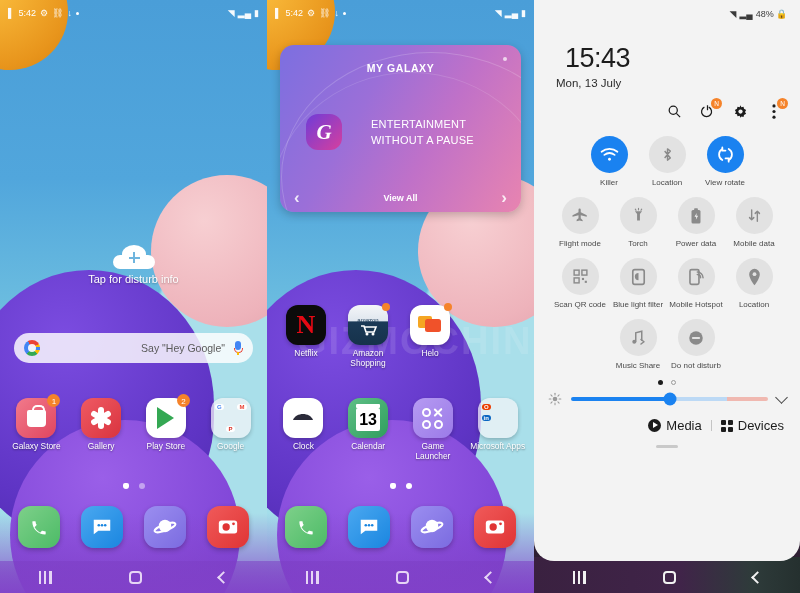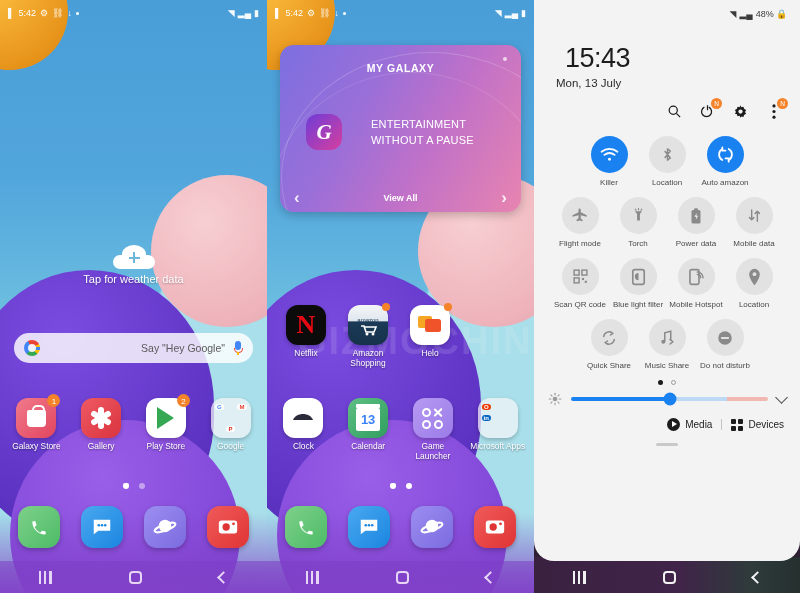--- a/index.html
+++ b/index.html
@@ -93,21 +93,21 @@
     grid-template-rows:repeat(3,1fr); gap:2px; padding:4px; }
   .fic { border-radius:4px; font-size:6px; color:#fff; display:flex; align-items:center; justify-content:center; font-weight:bold; }
   .ic-netflix { background:#0b0b0b; }
   .ic-netflix .n { color:#e50914; font-size:26px; font-weight:bold; font-family:"Liberation Serif",serif; line-height:1; }
   .ic-amazon { background:linear-gradient(180deg,#f4f6f8 0%,#dfe6ee 40%,#1b3a57 42%,#16324b 100%); }
   .ic-helo { background:#fff; }
   .ic-clock { background:#fff; }
   .ic-calendar { background:linear-gradient(135deg,#5fbf86,#2f9e5e); }
   .caltop { position:absolute; top:6px; left:8px; right:8px; height:4px; background:#fff; border-radius:1px; }
   .calbody { position:absolute; top:10px; left:8px; right:8px; bottom:7px; background:#fff; border-radius:2px;
-    color:#3b82f6; font-size:13px; font-weight:bold; display:flex; align-items:center; justify-content:center; }
+    color:#000000; font-size:16px; font-weight:bold; display:flex; align-items:center; justify-content:center; }
   .ic-game { background:linear-gradient(135deg,#b69bf2,#9b7ae8); }
   .gamegrid { display:grid; grid-template-columns:1fr 1fr; gap:3px; }
   .gamegrid span { width:9px; height:9px; border:2.2px solid #fff; border-radius:50%; display:block; }
   .gamex { position:relative; width:9px; height:9px; }
   .gamex:before,.gamex:after { content:""; position:absolute; left:3px; top:-1px; width:2.4px; height:11px; background:#fff; border-radius:1px; }
   .gamex:before { transform:rotate(45deg); } .gamex:after { transform:rotate(-45deg); }
 
   
   .pagedots { position:absolute; left:0; right:0; top:483px; display:flex; justify-content:center;
     gap:10px; z-index:10; }
@@ -186,21 +186,21 @@
   .qd.off { background:transparent; border:1px solid #9a9a9a; }
   .brightrow { display:flex; align-items:center; padding:7px 14px 0; gap:9px; }
   .bright-icon { width:14px; height:14px; position:relative; flex:0 0 auto; }
   .slider { flex:1; height:4px; border-radius:2px; position:relative;
     background:linear-gradient(90deg,#1a82f0 0%,#1a82f0 50%,#bcd9f5 50%,#bcd9f5 79%,#f0b8b0 79%,#f0b8b0 100%); }
   .knob { position:absolute; left:50%; top:50%; transform:translate(-50%,-50%); width:13px; height:13px;
     border-radius:50%; background:#1a82f0; }
   .chev { width:9px; height:9px; border-right:1.7px solid #444; border-bottom:1.7px solid #444;
     transform:rotate(45deg); flex:0 0 auto; margin-bottom:3px; }
   .mediarow { display:flex; justify-content:flex-end; align-items:center; gap:9px; padding:12px 16px 0 0;
-    font-size:10px; color:#1c1c1c; }
+    font-size:13px; color:#1c1c1c; }
   .mrbtn { display:flex; align-items:center; gap:5px; }
   .playc { width:13px; height:13px; border-radius:50%; background:#1c1c1c; position:relative; }
   .playc:after { content:""; position:absolute; left:4.5px; top:3.3px; border-left:5px solid #fff;
     border-top:3.2px solid transparent; border-bottom:3.2px solid transparent; }
   .devgrid { width:12px; height:12px; display:grid; grid-template-columns:1fr 1fr; gap:2px; }
   .devgrid i { background:#1c1c1c; border-radius:1px; display:block; }
   .divider { width:1px; height:11px; background:#c4c4c4; }
   .handle { width:22px; height:2.5px; border-radius:2px; background:#c9c9c9; margin:12px auto 0; }
   .navwall { position:absolute; left:0; right:0; bottom:0; height:36px;
     background:linear-gradient(90deg,#3a2140 0%,#402449 55%,#2e3b3a 82%,#25302f 100%); }
@@ -235,21 +235,21 @@
         <span class="sb-ic">▮</span>
       </div>
     </div>
 
     <div class="weather">
       <div class="cloudicon">
         <div class="c1"></div>
           <div class="c2"></div>
           <div class="plus"></div>
       </div>
-      <div class="txt">Tap for weather data</div>
+      <div class="txt">Tap for disturb info</div>
     </div>
 
     <div class="searchbar">
       <span class="gicon">
           <span class="gbar"></span>
         </span>
       <span class="sbtext">Say "Hey Google"</span>
       <span class="mic">
           <span class="cap"></span>
           <span class="base"></span>
@@ -570,21 +570,21 @@
             </div>
             <div class="toglabel">Location</div>
           </div>
           <div class="tog">
             <div class="togcircle on">
               <svg width="19" height="19" viewBox="0 0 24 24">
                   <path d="M8 5a8 8 0 000 14M16 5a8 8 0 010 14" stroke="#fff" stroke-width="2.2" fill="none" stroke-linecap="round"></path>
                   <path d="M8 3v4h4M16 21v-4h-4" stroke="#fff" stroke-width="2.2" fill="none" stroke-linecap="round"></path>
                 </svg>
             </div>
-            <div class="toglabel">Auto amazon</div>
+            <div class="toglabel">View rotate</div>
           </div>
         </div>
 
         <div class="trow">
           <div class="tog">
             <div class="togcircle">
               <svg width="18" height="18" viewBox="0 0 24 24">
                   <path d="M21 13v-2l-8-4V3.5a1.5 1.5 0 00-3 0V7l-8 4v2l8-2v4l-2.5 2V19l4-1 4 1v-1.5L13 15v-4z" fill="#8a8a8a"></path>
                 </svg>
             </div>
@@ -655,29 +655,20 @@
               <svg width="15" height="18" viewBox="0 0 18 22">
                   <path d="M9 1a6.5 6.5 0 00-6.5 6.5C2.5 13 9 21 9 21s6.5-8 6.5-13.5A6.5 6.5 0 009 1z" fill="#8a8a8a"></path>
                   <circle cx="9" cy="7.5" r="2.3" fill="#e2e2e2"></circle>
                 </svg>
             </div>
             <div class="toglabel">Location</div>
           </div>
         </div>
 
         <div class="trow">
-          <div class="tog">
-            <div class="togcircle">
-              <svg width="18" height="18" viewBox="0 0 24 24">
-                  <path d="M5 10a7 7 0 0112-4M19 14a7 7 0 01-12 4" stroke="#8a8a8a" stroke-width="2" fill="none" stroke-linecap="round"></path>
-                  <path d="M14 4l3 2-3 2M10 20l-3-2 3-2" stroke="#8a8a8a" stroke-width="2" fill="none" stroke-linecap="round" stroke-linejoin="round"></path>
-                </svg>
-            </div>
-            <div class="toglabel">Quick Share</div>
-          </div>
           <div class="tog">
             <div class="togcircle">
               <svg width="18" height="18" viewBox="0 0 24 24">
                   <path d="M9 17V5l8-2v12" stroke="#8a8a8a" stroke-width="2" fill="none" stroke-linecap="round"></path>
                   <circle cx="7" cy="17" r="2.6" fill="#8a8a8a"></circle>
                   <path d="M16 14l4 3-4 3" stroke="#8a8a8a" stroke-width="2" fill="none" stroke-linecap="round" stroke-linejoin="round"></path>
                 </svg>
             </div>
             <div class="toglabel">Music Share</div>
           </div>

